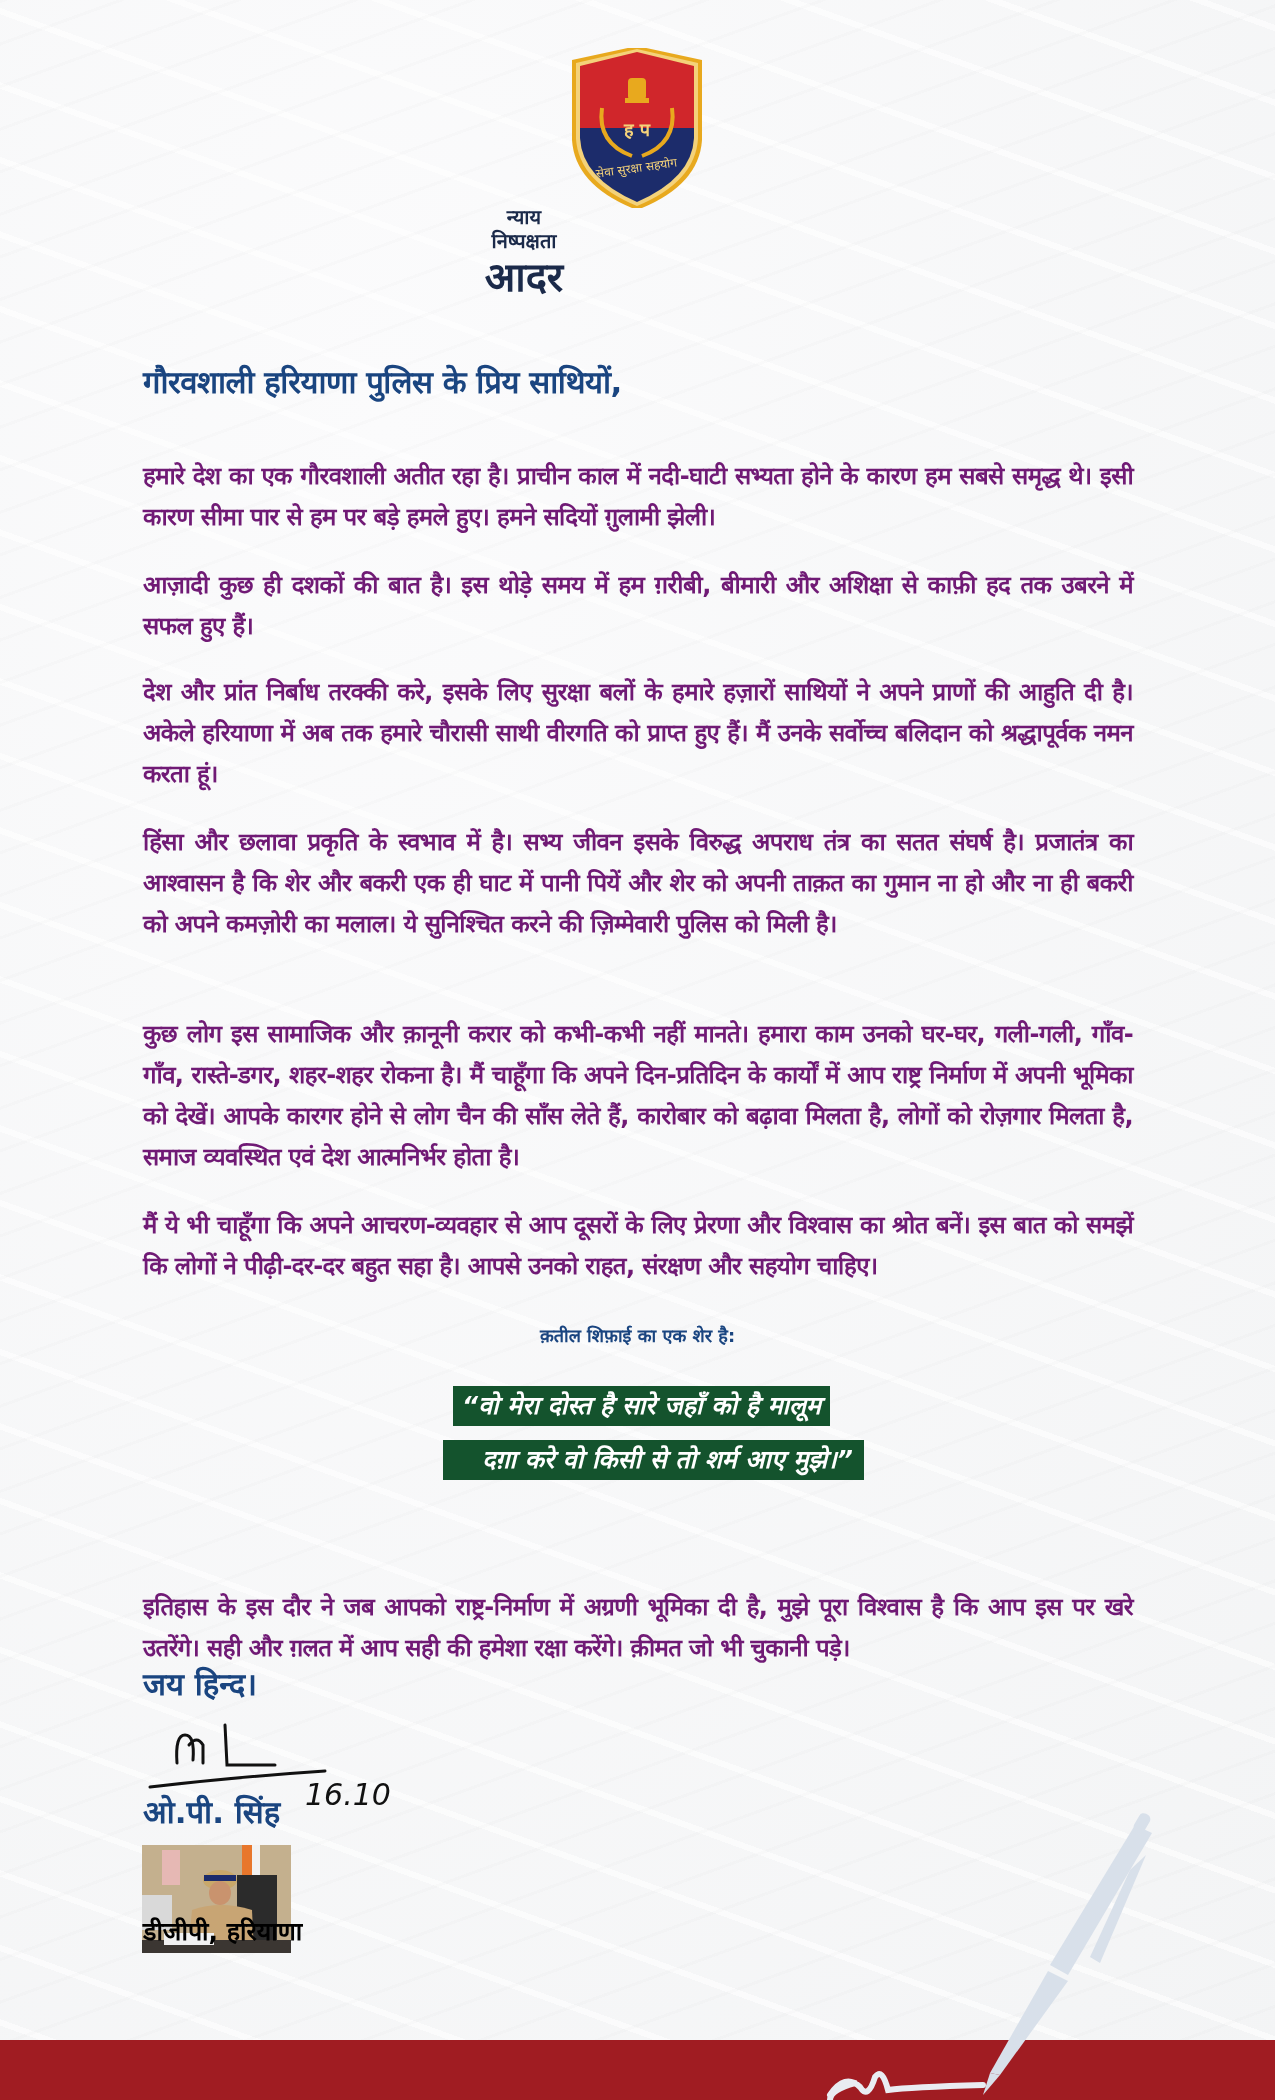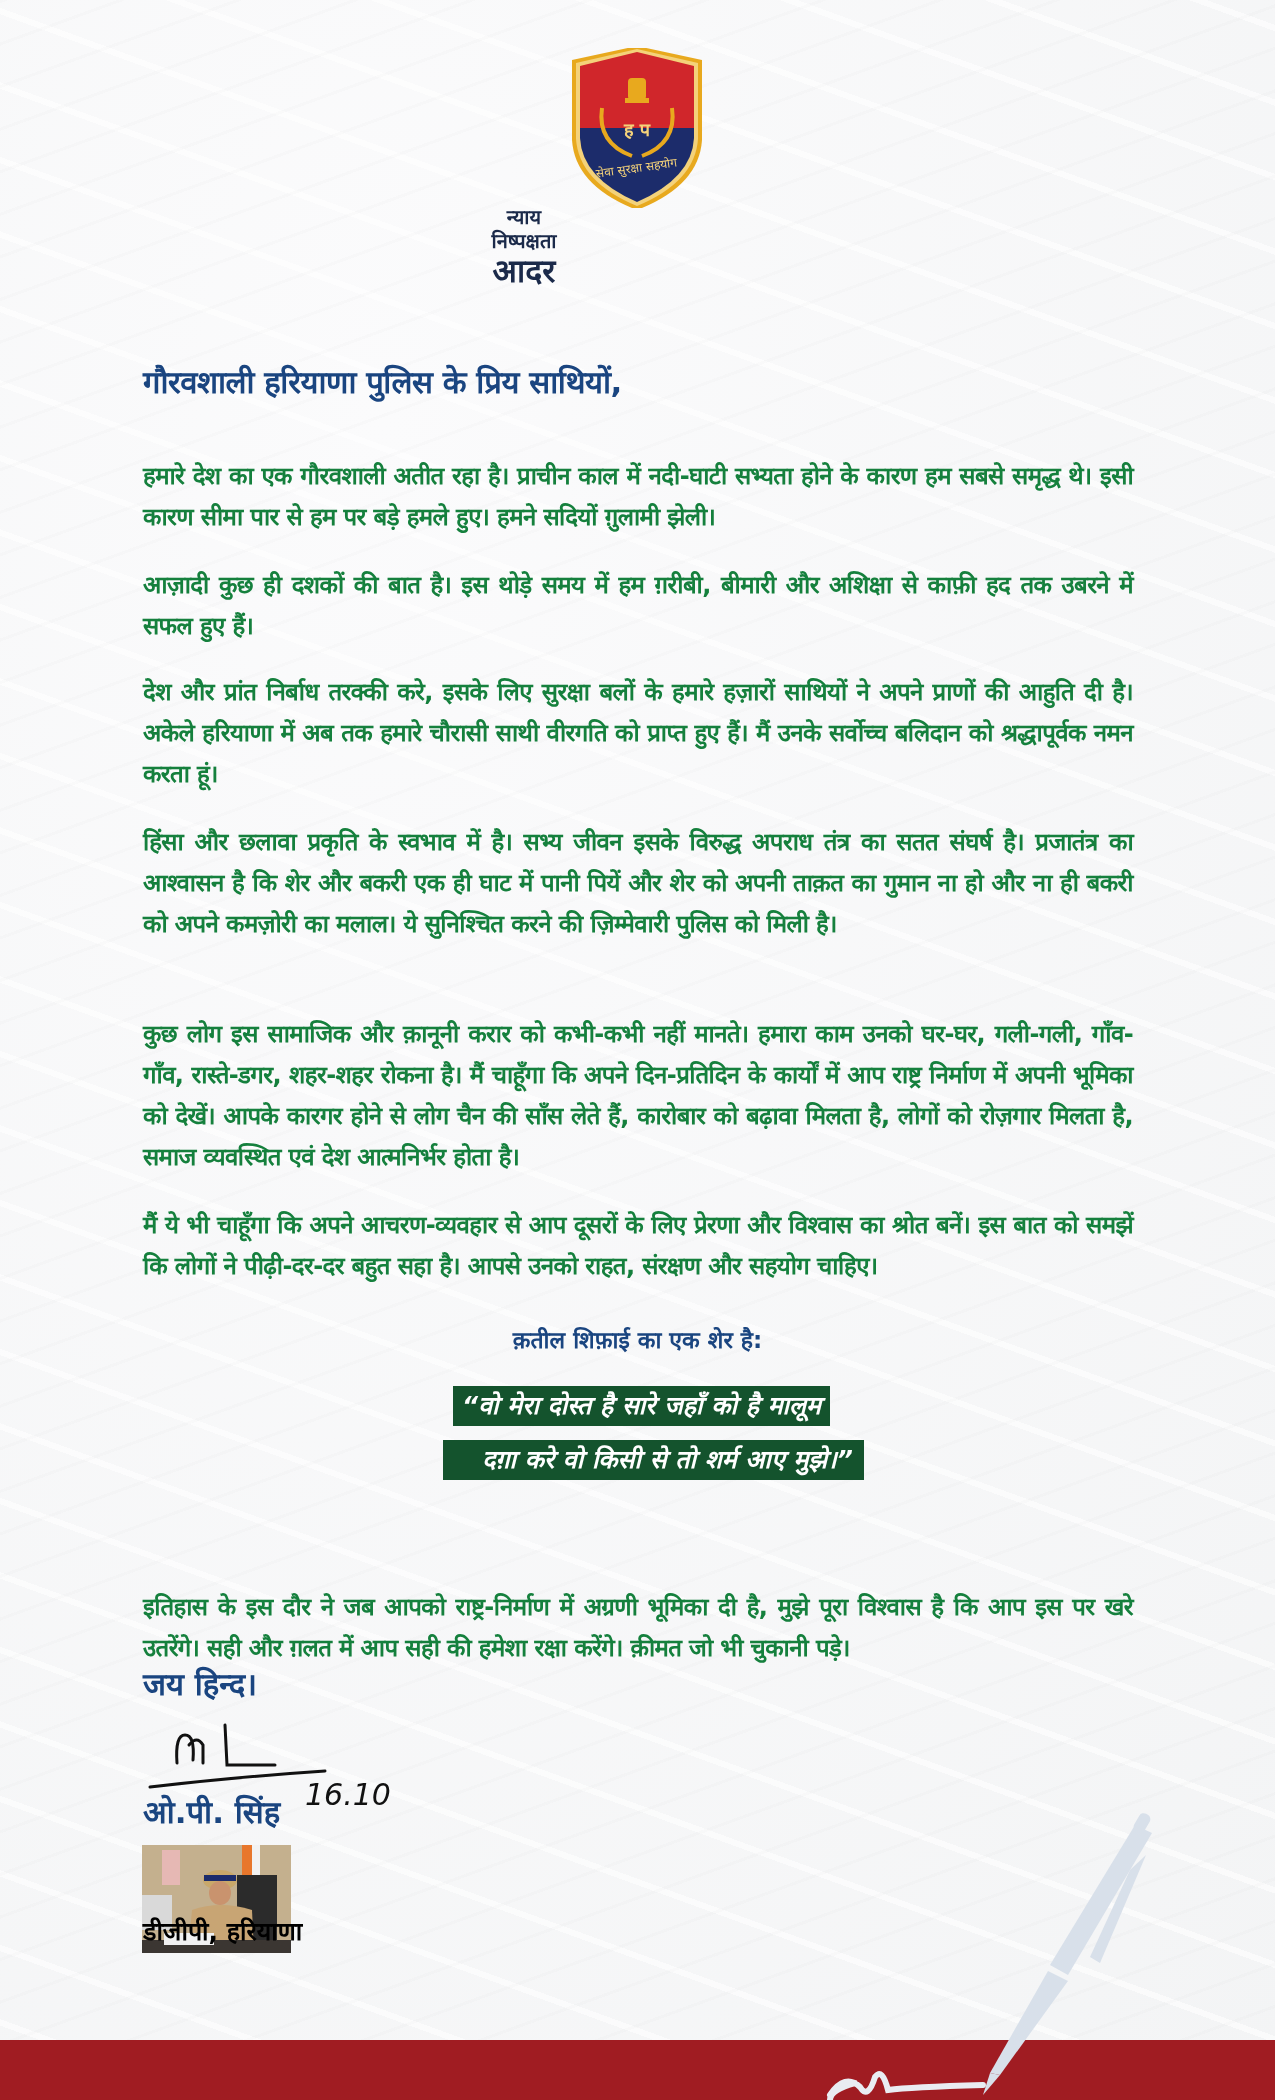--- a/index.html
+++ b/index.html
@@ -39,57 +39,57 @@
     .motto {
       position: absolute;
       left: 0;
       width: 1048px;
       text-align: center;
       font-weight: bold;
       color: #1b2a4a;
     }
     .motto-1 { top: 203px; font-size: 20px; }
     .motto-2 { top: 227px; font-size: 20px; }
-    .motto-3 { top: 248px; font-size: 32px; }
+    .motto-3 { top: 248px; font-size: 40px; }
 
     .salutation {
       position: absolute;
       left: 143px;
       top: 360px;
       font-size: 31px;
       font-weight: bold;
       color: #1a4580;
       letter-spacing: -0.5px;
     }
     .para {
       position: absolute;
       left: 143px;
       width: 990px;
       font-size: 24px;
       font-weight: bold;
       line-height: 41px;
-      color: #15803d;
+      color: #701a75;
       letter-spacing: -0.6px;
       text-align: justify;
     }
     .p1 { top: 456px; }
     .p2 { top: 565px; }
     .p3 { top: 672px; }
     .p4 { top: 822px; }
     .p5 { top: 1014px; }
     .p6 { top: 1205px; }
     .p7 { top: 1587px; }
 
     .shayar-intro {
       position: absolute;
       left: 0;
       width: 1275px;
       top: 1323px;
       text-align: center;
-      font-size: 23px;
+      font-size: 18px;
       font-weight: bold;
       color: #1a4580;
     }
     .quote-line {
       position: absolute;
       background: #14532d;
       color: #ffffff;
       font-size: 25px;
       font-style: italic;
       font-weight: bold;

